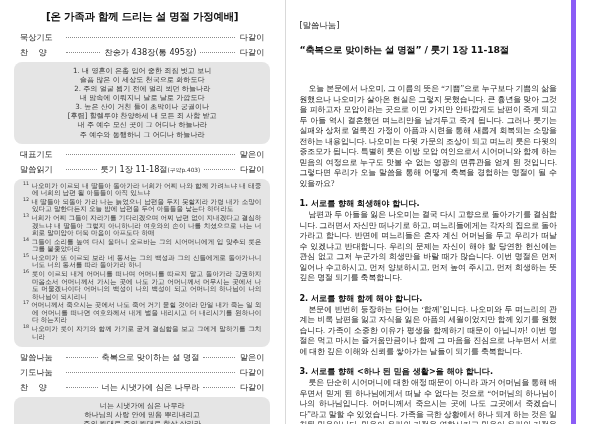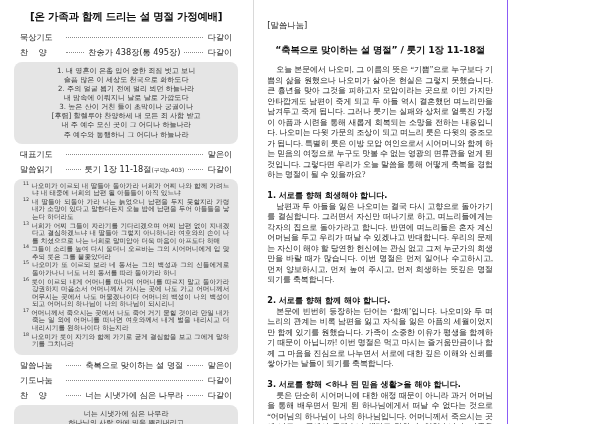--- a/index.html
+++ b/index.html
@@ -1,21 +1,21 @@
 <!DOCTYPE html>
 <html><head>
 <meta charset="utf-8">
 <style>
   html,body { margin:0; padding:0; }
   body {
     width:600px; height:424px; background:#ffffff; color:#2b2b2b;
     font-family:"DejaVu Sans","Liberation Sans",sans-serif;
     -webkit-font-smoothing:antialiased;
   }
-  .spread { display:flex; width:508px; height:424px; box-sizing:border-box; border-right:1px solid #8b5cf6; }
+  .spread { display:flex; width:576px; height:424px; box-sizing:border-box; border-right:5px solid #8b5cf6; }
   .page { box-sizing:border-box; overflow:hidden; }
   .page-left  { width:300px; padding:7px 13px 5px 12px; }
   .page-right { width:300px; padding:7px 14px 5px 13px; border-left:1px solid #d9d9d9; }
 
   
   .lp-title { text-align:center; font-weight:bold; font-size:10.5px; letter-spacing:-0.3px; color:#111; margin:3px 0 8px; }
   .order-row { display:flex; align-items:baseline; font-size:8.2px; color:#222; margin:4px 8px; white-space:pre; }
   .order-label { flex:none; width:43px; white-space:pre; }
   .order-right { flex:none; margin-left:2px; }
   .order-center { flex:none; padding:0 1px; }
@@ -24,21 +24,21 @@
 
   .graybox { background:#e5e5e5; border-radius:8px; padding:4px 9px 5px; margin:2px 2px 5px; }
   .hymn { text-align:center; font-size:7.1px; line-height:1.28; color:#333; }
   .hymn div { white-space:pre-wrap; }
   .scripture { font-size:6.6px; line-height:1.15; color:#333; text-align:justify; }
   .verse { padding-left:9px; text-indent:-9px; margin:0 0 1px; }
   .verse sup { font-size:0.72em; line-height:0; }
 
   
   .sermon-tag { font-size:8.4px; color:#222; margin:13px 0 0; }
-  .rp-title { text-align:center; font-weight:bold; font-size:9.4px; color:#111; margin:13px 0 8px; letter-spacing:-0.2px; }
+  .rp-title { text-align:left; font-weight:bold; font-size:9.4px; color:#111; margin:13px 0 27px; letter-spacing:-0.2px; }
   .rp-body p { font-size:7.9px; line-height:1.33; text-align:justify; margin:0; text-indent:9px; color:#222;font-family:Liberation Serif, serif; }
   .rp-h { font-weight:bold; font-size:8.1px; color:#111; margin:9px 0 1px; }
   .rp-body p.closing { margin-top:9px; }
 </style>
 </head>
 <body>
 
 <div class="spread">
 
   <div class="page page-left">

